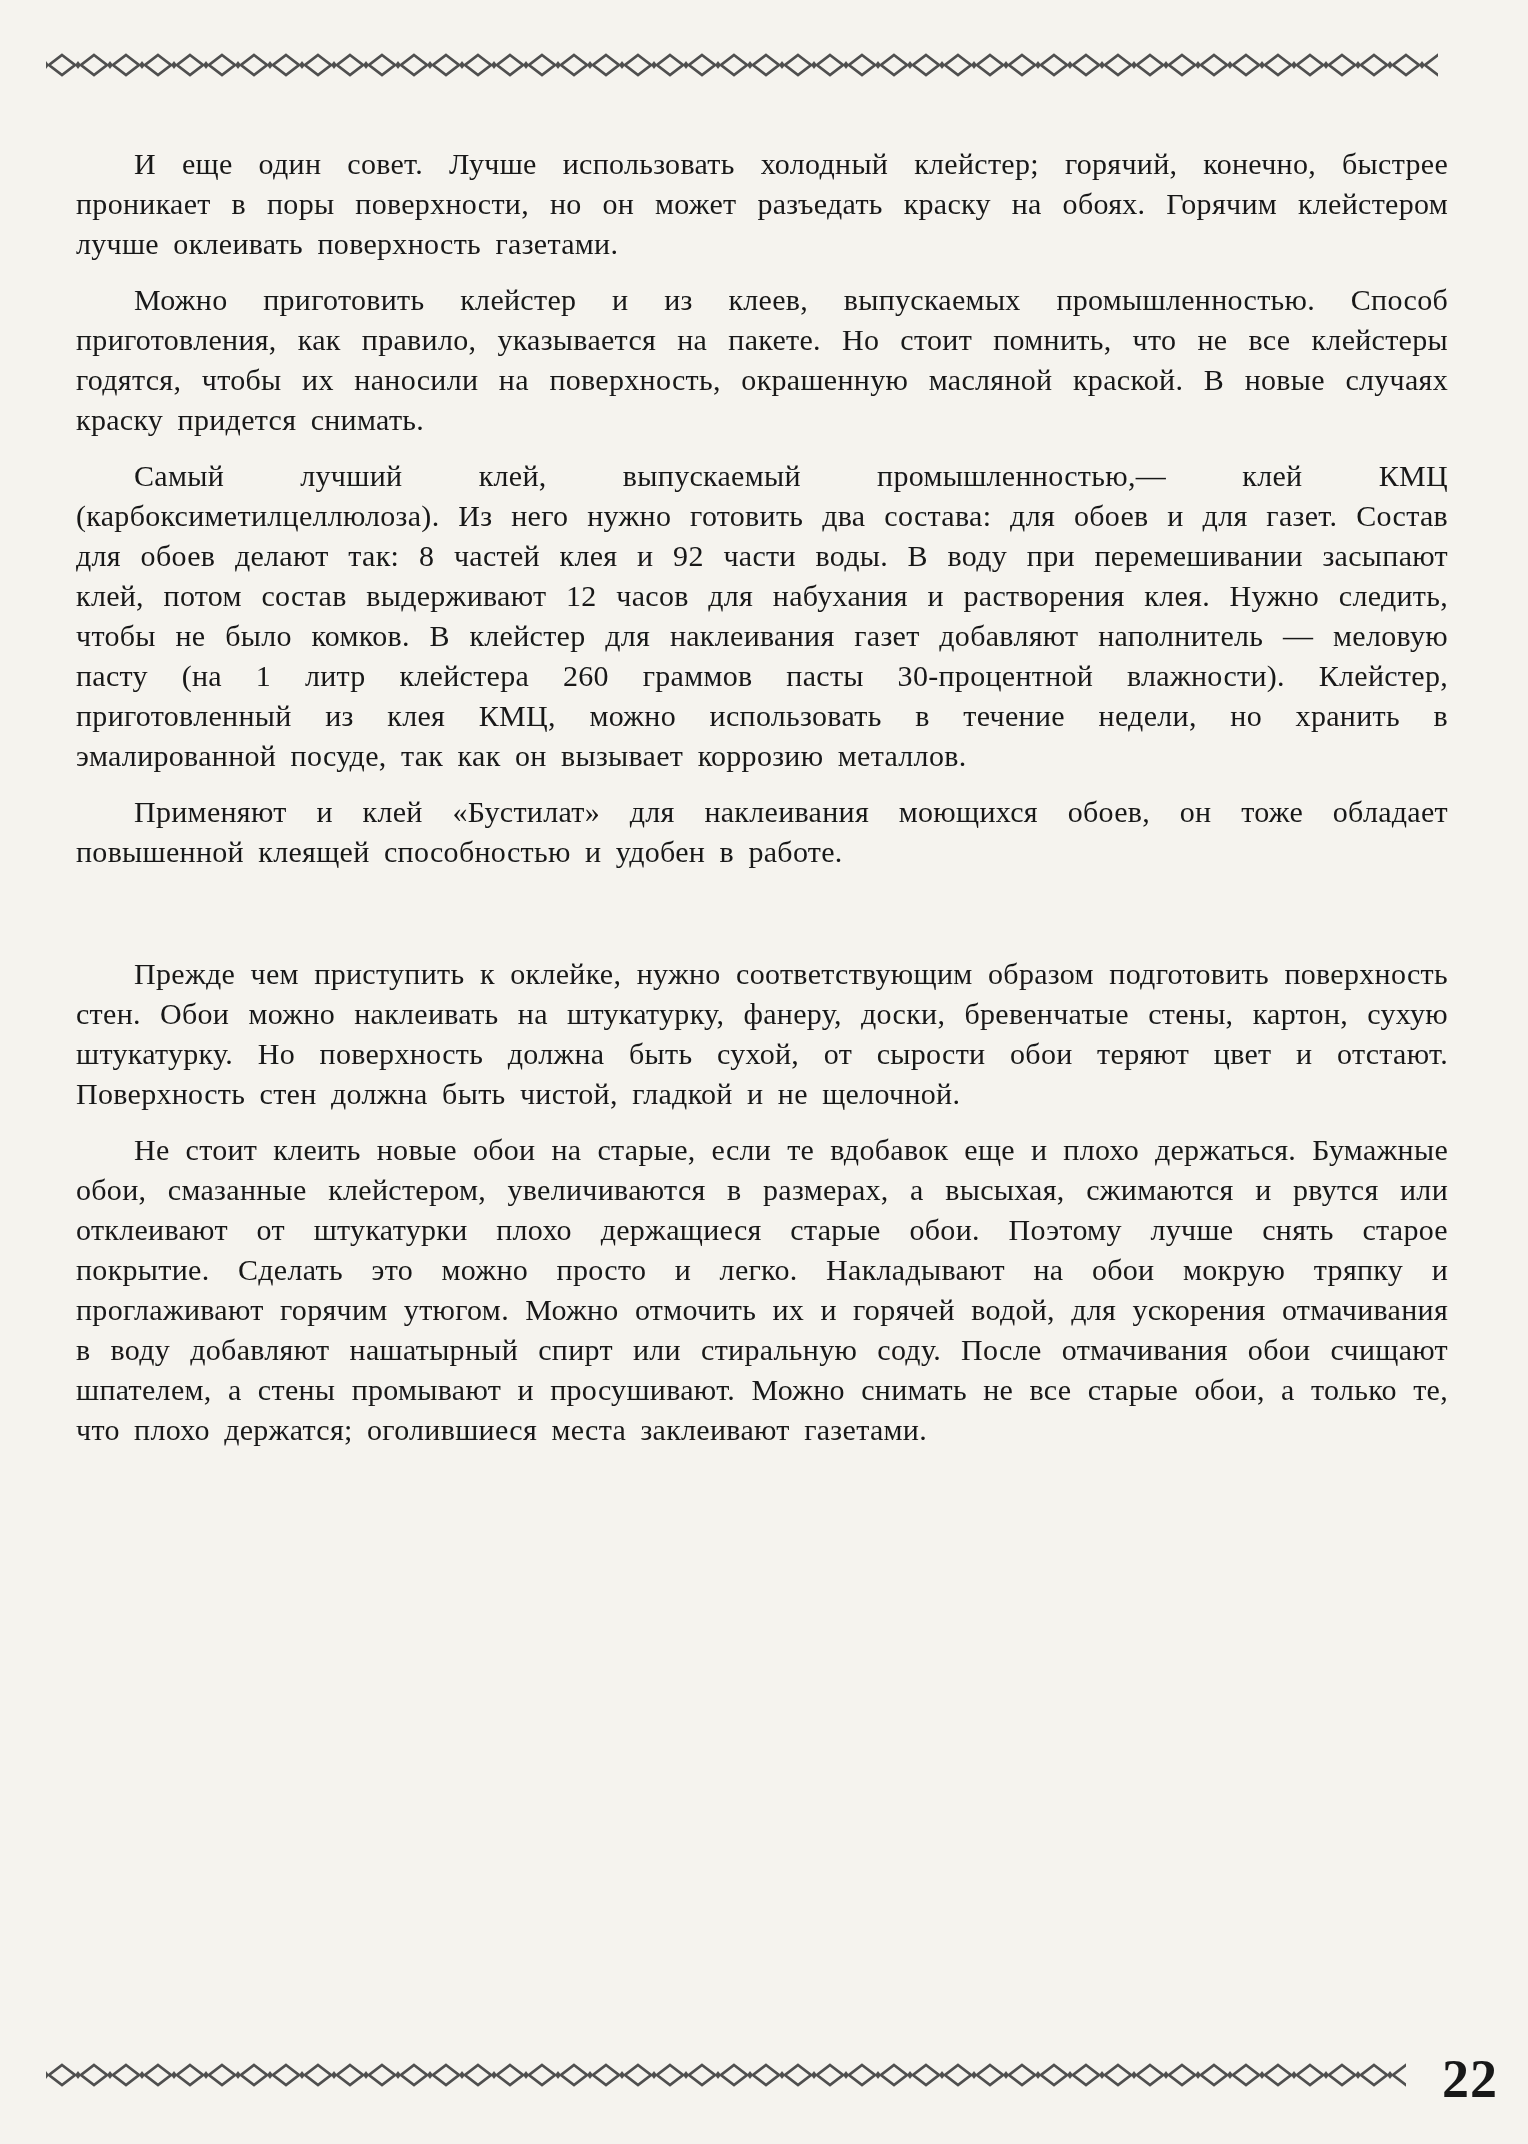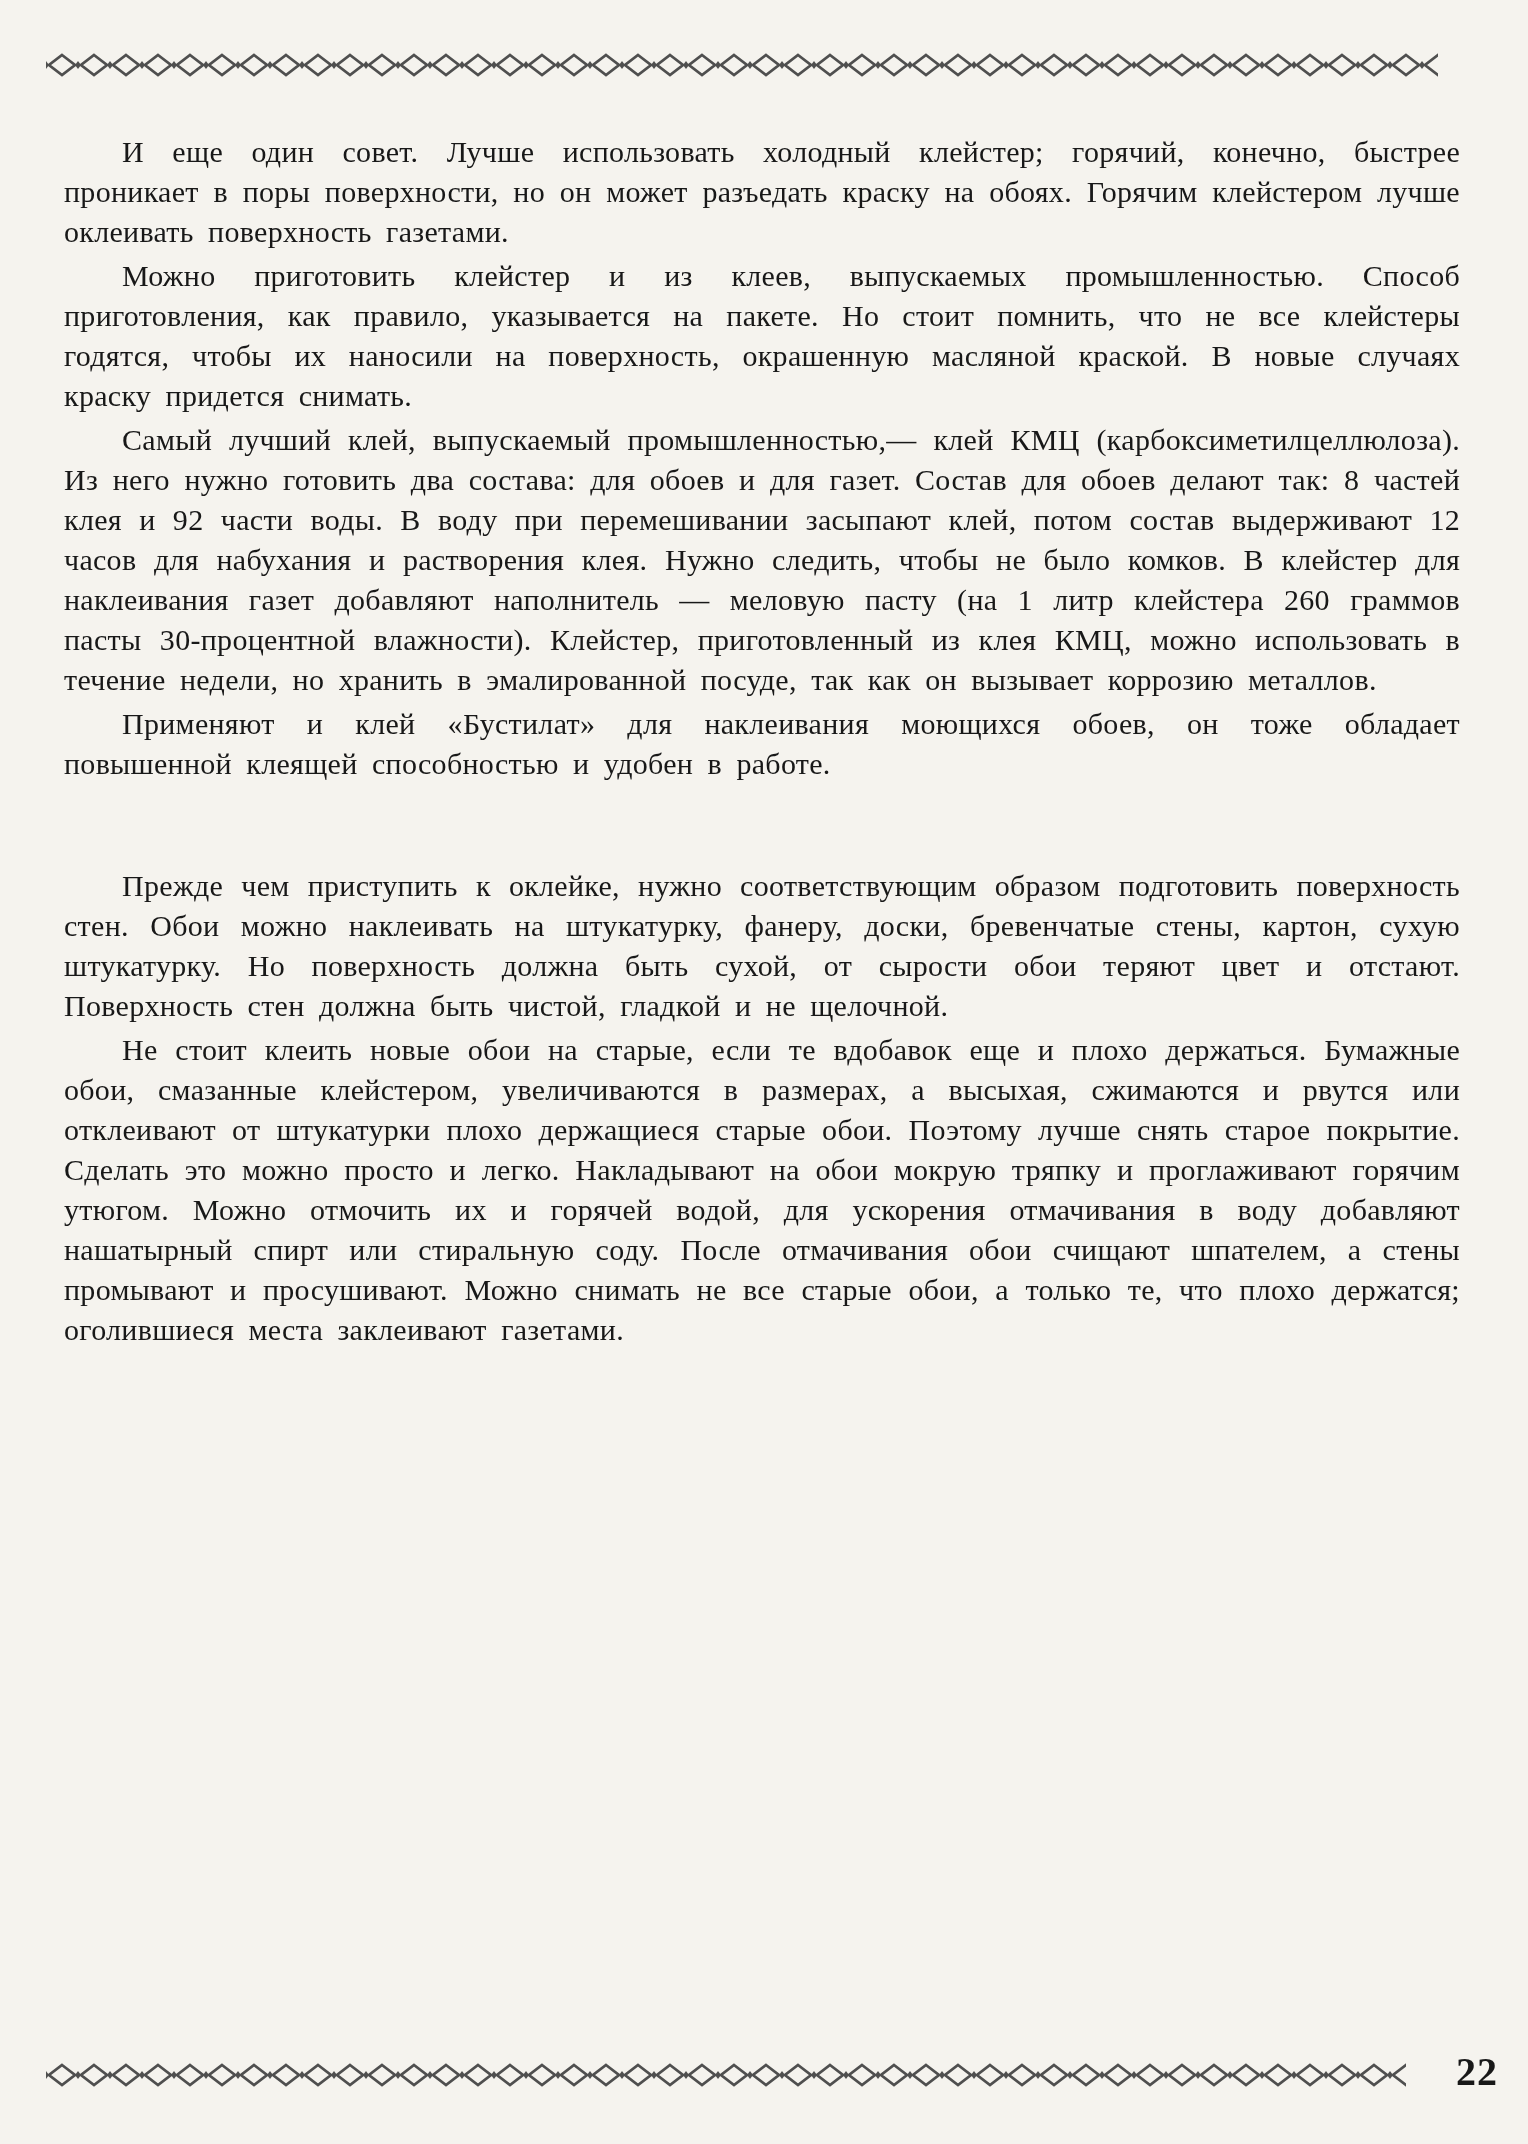--- a/index.html
+++ b/index.html
@@ -29,33 +29,33 @@
   .text-block{
     position:absolute;
     left:60px;
     top:128px;
     width:1404px;
     font-size:30px;
     line-height:40px;
     text-align:justify;
   }
   .text-block p{
-    margin:4px;
+    margin:16px;
     text-indent:58px;
     word-spacing:0.22em;
     letter-spacing:0.3px;
   }
   .section + .section{
     margin-top:82px;
   }
   .page-number{
     position:absolute;
     right:30px;
     top:2048px;
-    font-size:40px;
+    font-size:54px;
     font-weight:bold;
     letter-spacing:1px;
   }
 </style>
 </head>
 <body>
 
 <div class="page">
 
   <svg class="ornament top" width="1392" height="26" viewBox="0 0 1392 26" aria-hidden="true">

